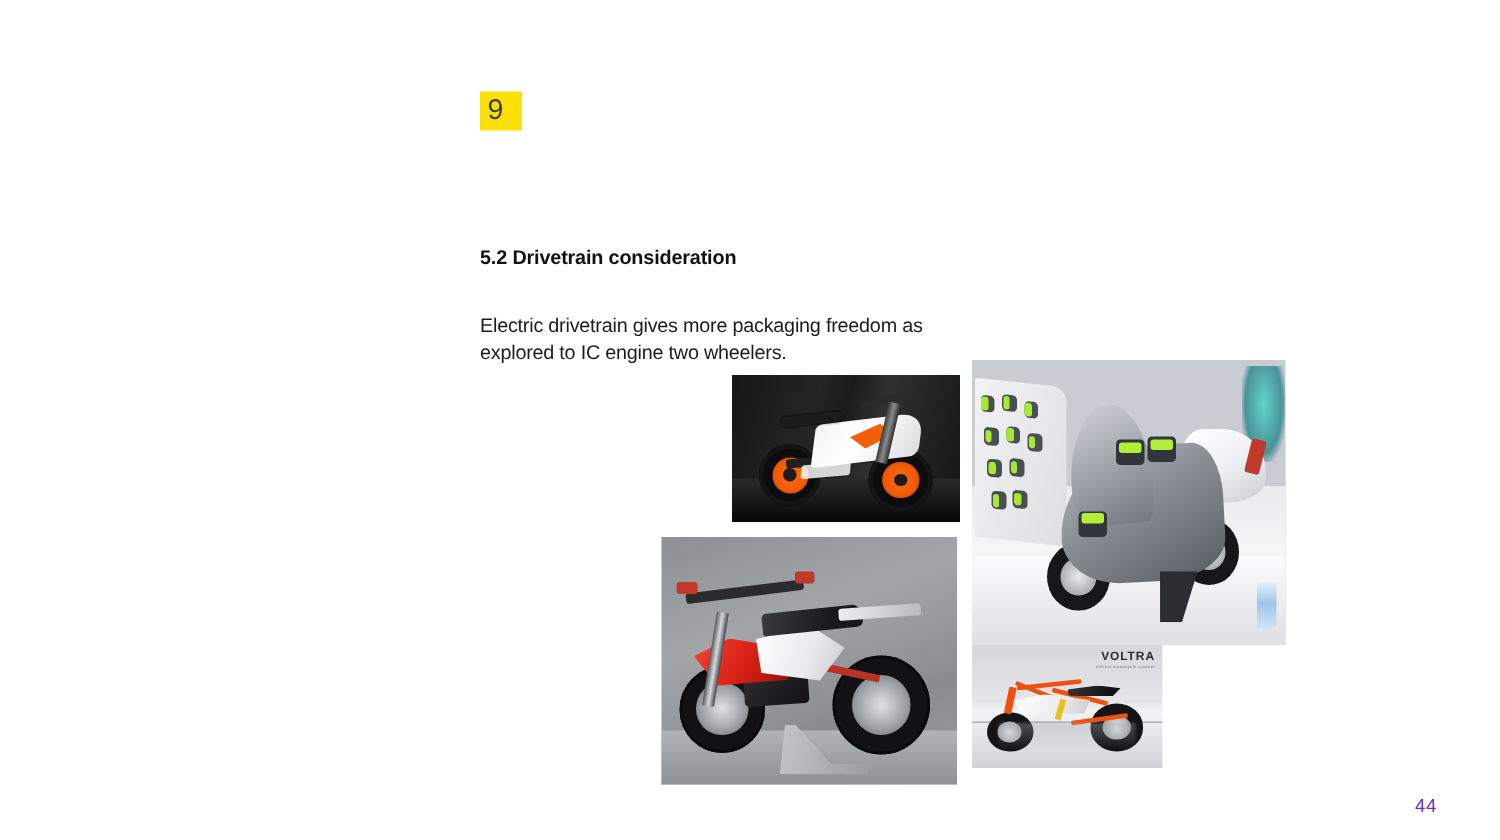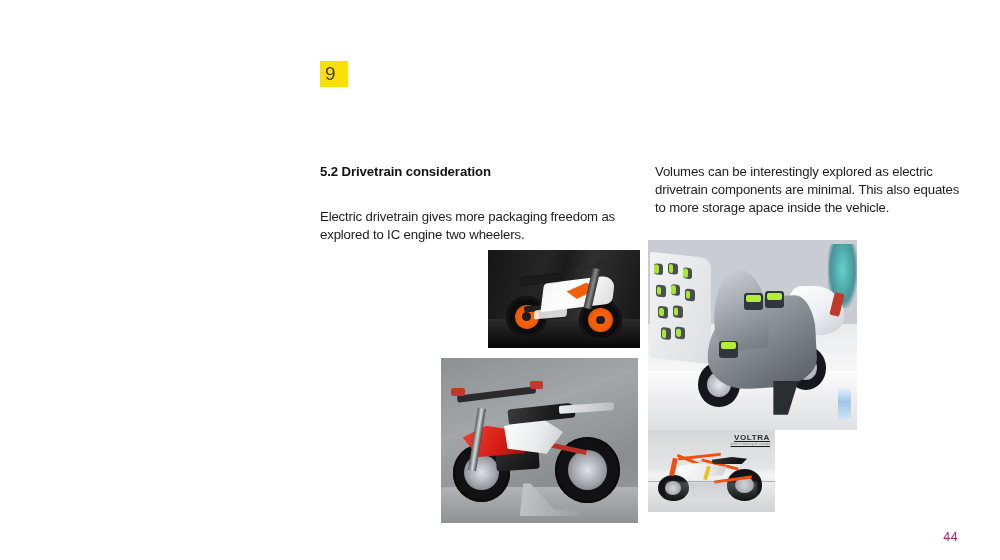--- a/index.html
+++ b/index.html
@@ -444,21 +444,20 @@
     left: 0; right: 0; top: 62%;
     height: 1px;
     background: rgba(120,124,128,.55);
   }
   .vt-label {
     position: absolute;
     right: 5px;
     top: 4px;
     text-align: right;
     line-height: 1;
-    text-decoration: underline;
   }
   .vt-wordmark {
     font-size: 8px;
     font-weight: bold;
     letter-spacing: 0.6px;
     color: #2b2e31;
     font-family: "Liberation Sans", sans-serif;
   }
   .vt-sub {
     margin-top: 2px;
@@ -513,41 +512,38 @@
     background: linear-gradient(180deg, rgba(160,164,168,.42) 0%, rgba(200,203,206,0) 100%);
     filter: blur(1px);
   }
 
   
   .page-number {
     position: absolute;
     right: 42px;
     bottom: 16px;
     font-size: 12.5px;
-    color: #be185d;
+    color: #6d28d9;
     letter-spacing: 0.4px;
   }
 </style>
 </head>
 <body>
 
 <div class="page">
 
   <div class="section-heading">
     <span class="section-number">9</span>
   </div>
 
   <div class="col-left">
     <h3 class="subhead">5.2 Drivetrain consideration</h3>
     <p class="body-text">Electric drivetrain gives more packaging freedom as explored to IC engine two wheelers.</p>
   </div>
 
-  <div class="col-right">
-    <p class="body-text">Volumes can be interestingly explored as electric drivetrain components are minimal. This also equates to more storage apace inside the vehicle.</p>
-  </div>
 
   <div class="photo photo-ktm">
     <div class="ktm-bg"></div>
     <div class="ktm-floor"></div>
     <div class="ktm-wheel ktm-wheel-r">
       <div class="ktm-hub"></div>
     </div>
     <div class="ktm-wheel ktm-wheel-f">
       <div class="ktm-hub"></div>
     </div>

